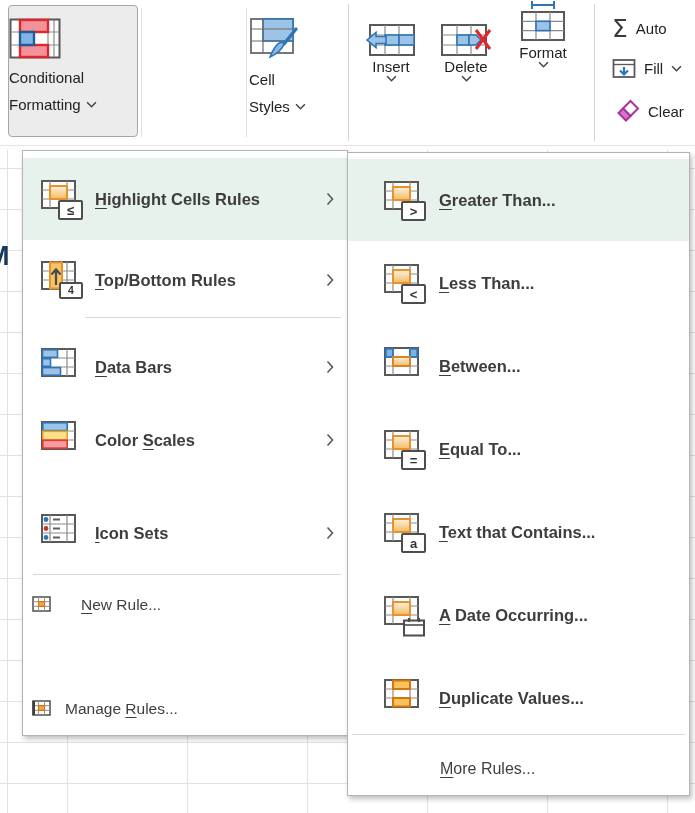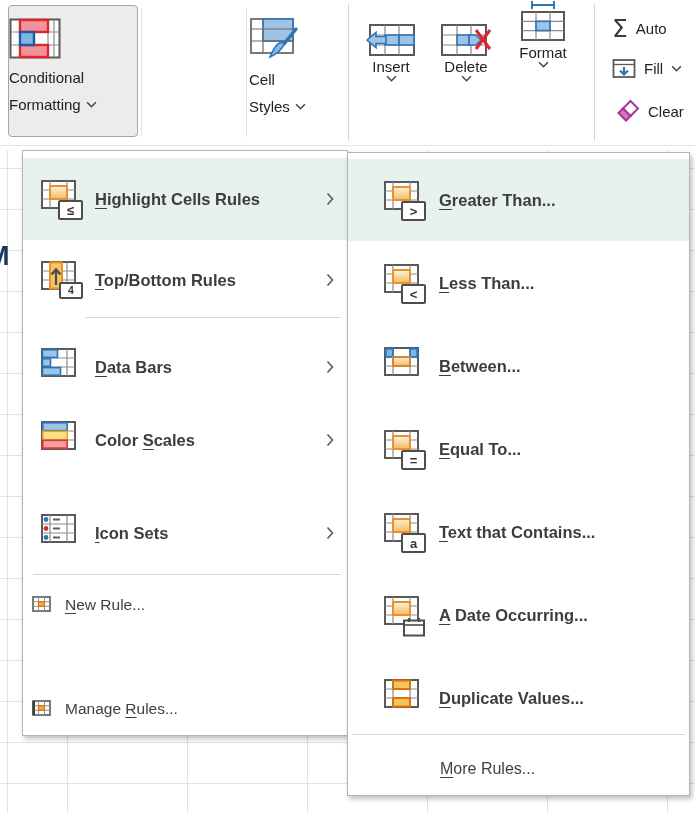--- a/index.html
+++ b/index.html
@@ -278,21 +278,21 @@
         </svg>
     </span>
     <span><span></span><u>I</u><span>con Sets</span></span>
     <svg class="rarr" width="8" height="14" viewBox="0 0 8 14">
         <path d="M1.5 1.5 L6.5 7 L1.5 12.5"></path>
       </svg>
   </div>
 
   <div class="msep" style="top:423px;left:10px;right:6px;"></div>
 
-  <div class="mi small" style="top:429px;">
+  <div class="mi small" style="top:429px;gap:16px;">
     <span class="ic-s">
       <svg width="20" height="20" viewBox="0 0 20 20">
           <rect x="1" y="2" width="17" height="14" fill="#fff" stroke="#595959" stroke-width="1.6"></rect>
           <path d="M6.5 2V16 M12.5 2V16 M1 6.7H18 M1 11.3H18" stroke="#909090" stroke-width="1"></path>
           <rect x="6.5" y="6.7" width="6" height="4.6" fill="#f2a74e" stroke="#d9730b" stroke-width="1.2"></rect>
         </svg>
     </span>
     <span><span></span><u>N</u><span>ew Rule...</span></span>
   </div>
 

